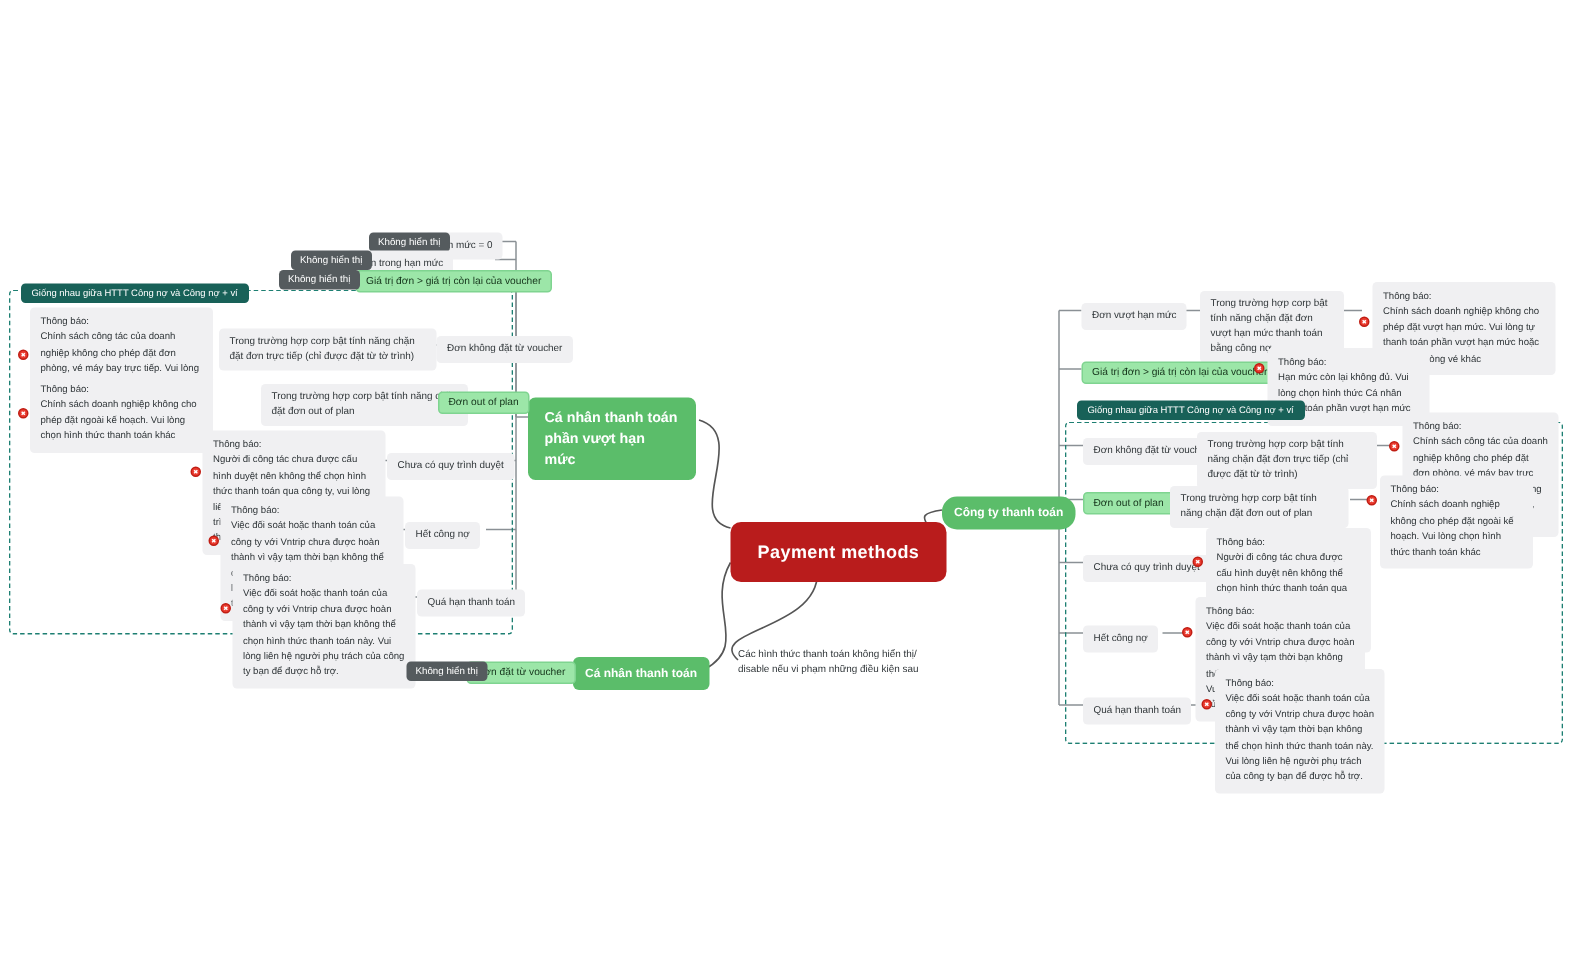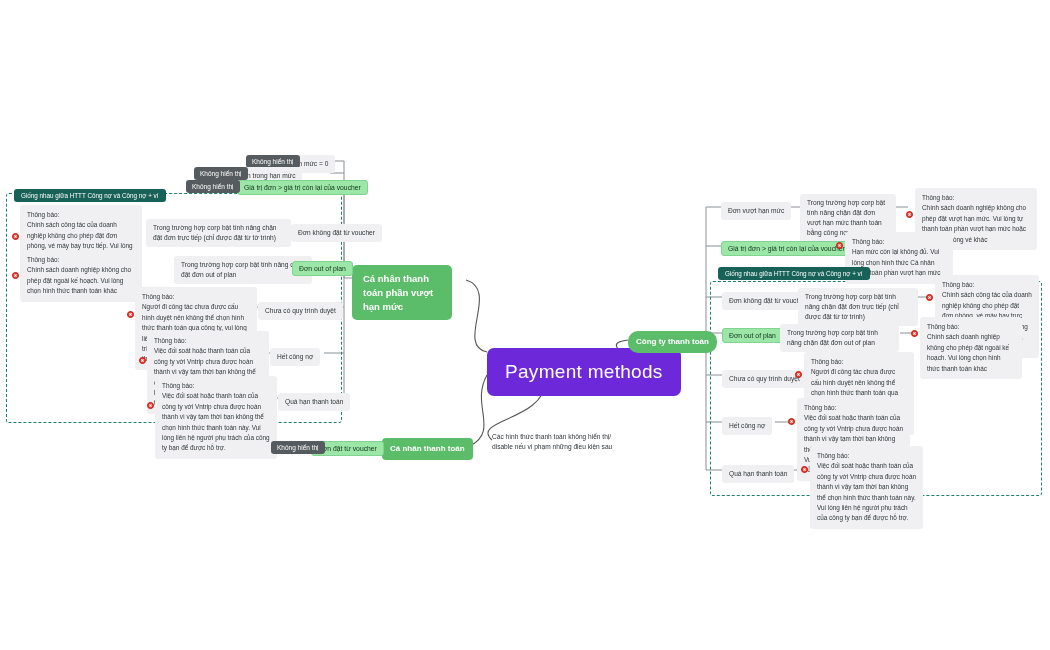--- a/index.html
+++ b/index.html
@@ -13,24 +13,24 @@
     width: 1050px; height: 650px;
     overflow: hidden;
     background: #ffffff;
   }
   #wires { position: absolute; inset: 0; width: 1050px; height: 650px; pointer-events: none; }
 
   
   .node { position: absolute; }
 
   .root {
-    background: #6d28d9;
+    background: #b91c1c;
     color: #ffffff;
-    font-weight: normal;
-    font-size: 19px;
+    font-weight: bold;
+    font-size: 12px;
     border-radius: 7px;
     padding: 13px 18px;
     letter-spacing: .3px;
     white-space: nowrap;
   }
   .green {
     background: #5bbd6a;
     color: #ffffff;
     font-size: 9.5px;
     font-weight: bold;
@@ -184,21 +184,21 @@
     </g>
   </svg>
 
   <div class="frame" style="left:6px; top:193px; width:336px; height:230px;"></div>
   <div class="frame" style="left:710px; top:281px; width:332px; height:215px;"></div>
 
   <div class="node root" style="left:487px; top:348px;">Payment methods</div>
 
   <div class="node bare" style="left:490px; top:430px; width:126px;">Các hình thức thanh toán không hiển thị/ disable nếu vi phạm những điều kiện sau</div>
 
-  <div class="node green" style="left:352px; top:265px; width:100px;">Cá nhân thanh toán phần vượt hạn mức</div>
+  <div class="node green" style="left:352px; top:265px; width:112px;">Cá nhân thanh toán phần vượt hạn mức</div>
 
   <div class="node plain nowrap" style="left:283px; top:155px;">Hạn mức = 0</div>
   <div class="node dark" style="left:246px; top:155px;">Không hiển thị</div>
 
   <div class="node plain nowrap" style="left:231px; top:167px;">Đơn trong hạn mức</div>
   <div class="node dark" style="left:194px; top:167px;">Không hiển thị</div>
 
   <div class="node mint" style="left:237px; top:180px;">Giá trị đơn &gt; giá trị còn lại của voucher</div>
   <div class="node dark" style="left:186px; top:180px;">Không hiển thị</div>
 

